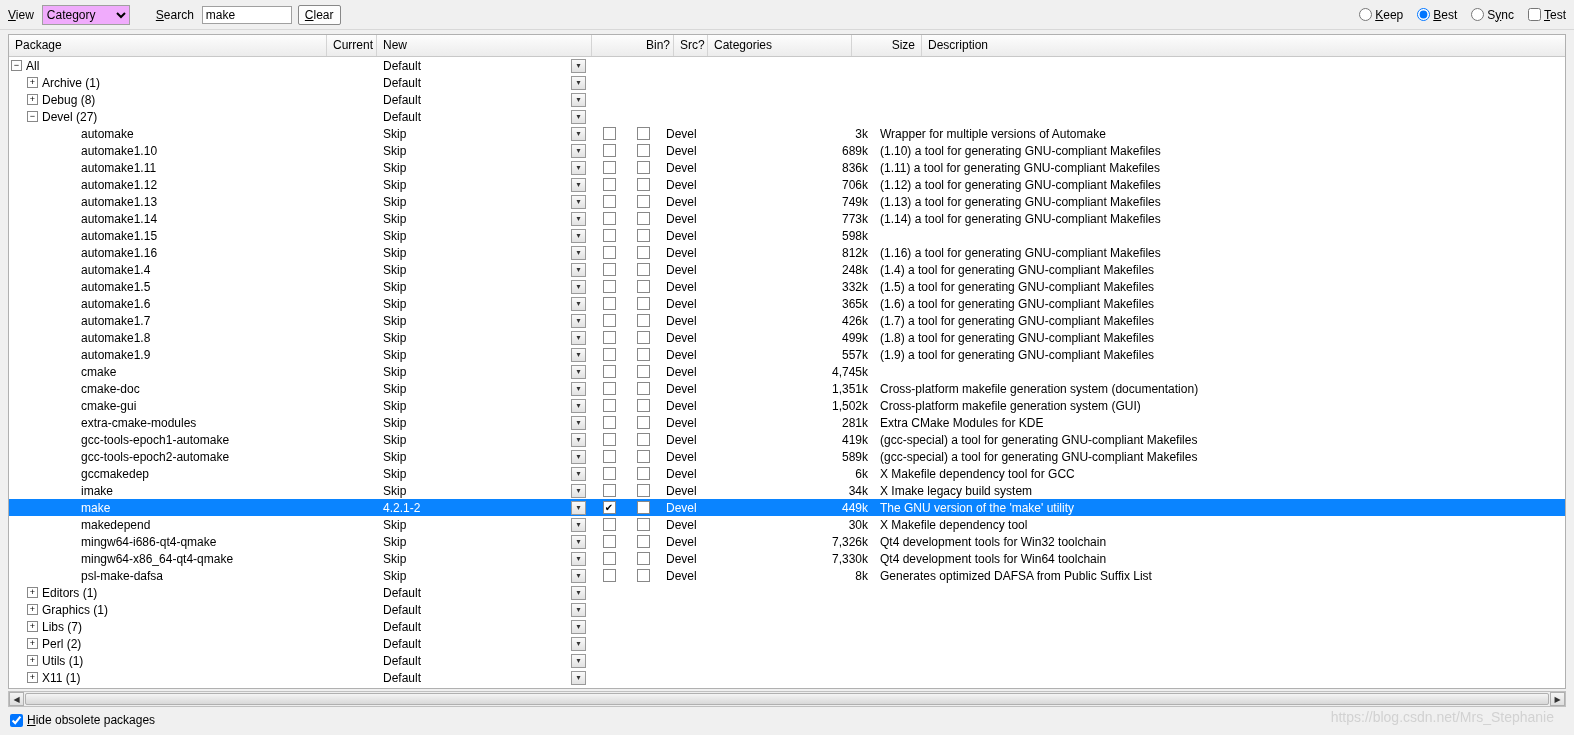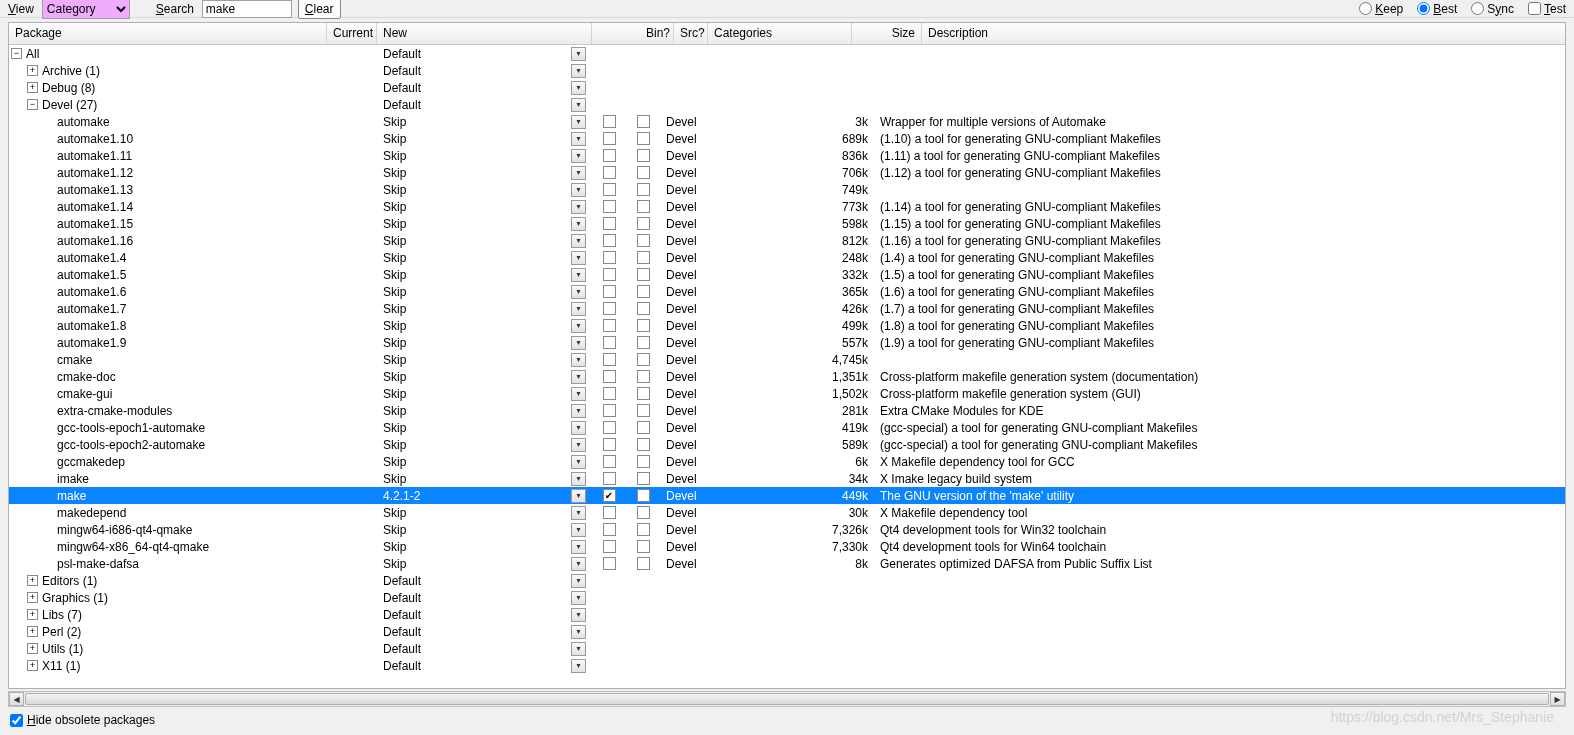--- a/index.html
+++ b/index.html
@@ -8,21 +8,21 @@
   font-size: 12px;
   background: #f0f0f0;
   color: #000;
   width: 1574px;
   height: 735px;
   overflow: hidden;
   display: flex;
   flex-direction: column;
 }
 .toolbar {
-  height: 18px;
+  height: 30px;
   display: flex;
   align-items: center;
   padding: 0 8px;
   background: #f0f0f0;
   border-bottom: 1px solid #d8d8d8;
 }
 .toolbar-left { display: flex; align-items: center; gap: 6px; }
 .toolbar-right { margin-left: auto; display: flex; align-items: center; gap: 14px; }
 .toolbar label { margin-right: 2px; }
 .toolbar select {
@@ -103,21 +103,21 @@
   width: 11px; height: 11px;
   border: 1px solid #888;
   display: inline-flex; align-items: center; justify-content: center;
   font-size: 9px; line-height: 1;
   margin-right: 4px;
   background: #fff; color: #000;
   flex: 0 0 auto;
 }
 .indent-0 { padding-left: 2px; }
 .indent-1 { padding-left: 18px; }
-.indent-2 { padding-left: 48px; }
+.indent-2 { padding-left: 72px; }
 
 .new-text { flex: 1 1 auto; }
 .dd-arrow {
   width: 15px; height: 14px;
   border: 1px solid #9a9a9a;
   background: linear-gradient(#fafafa,#e2e2e2);
   display: inline-flex; align-items: center; justify-content: center;
   font-size: 8px; color: #333;
   margin-left: auto; flex: 0 0 auto;
 }
@@ -359,20 +359,21 @@
           <span class="dd-arrow">▾</span>
         </div>
         <div class="cell cell-bin">
           <span class="chk"></span>
         </div>
         <div class="cell cell-src">
           <span class="chk"></span>
         </div>
         <div class="cell cell-cat">Devel</div>
         <div class="cell cell-size">749k</div>
+        <div class="cell cell-desc">(1.13) a tool for generating GNU-compliant Makefiles</div>
       </div>
       <div class="row">
         <div class="cell cell-package indent-2">
           <span>automake1.14</span>
         </div>
         <div class="cell cell-current"></div>
         <div class="cell cell-new">
           <span class="new-text">Skip</span>
           <span class="dd-arrow">▾</span>
         </div>
@@ -396,21 +397,20 @@
           <span class="dd-arrow">▾</span>
         </div>
         <div class="cell cell-bin">
           <span class="chk"></span>
         </div>
         <div class="cell cell-src">
           <span class="chk"></span>
         </div>
         <div class="cell cell-cat">Devel</div>
         <div class="cell cell-size">598k</div>
-        <div class="cell cell-desc">(1.15) a tool for generating GNU-compliant Makefiles</div>
       </div>
       <div class="row">
         <div class="cell cell-package indent-2">
           <span>automake1.16</span>
         </div>
         <div class="cell cell-current"></div>
         <div class="cell cell-new">
           <span class="new-text">Skip</span>
           <span class="dd-arrow">▾</span>
         </div>

